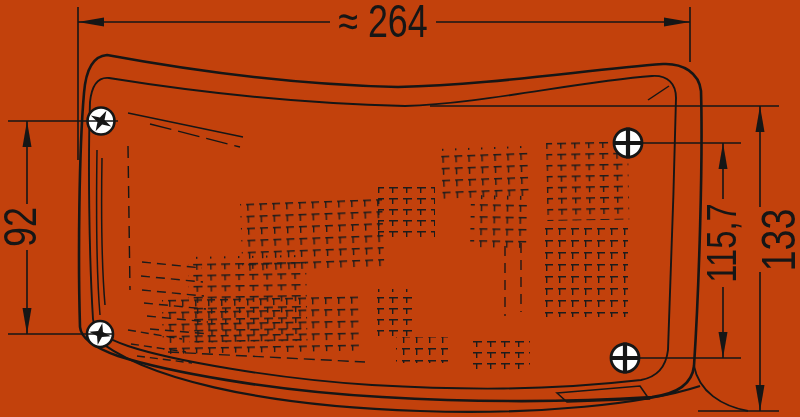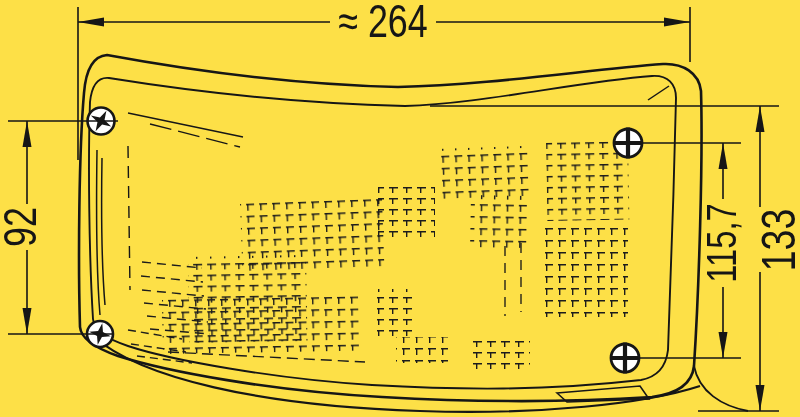--- a/index.html
+++ b/index.html
@@ -1,16 +1,16 @@
 <!DOCTYPE html>
 <html><head>
 <meta charset="utf-8">
 <style>
   html,body{margin:0;padding:0;background:#fff;}
-  .stage{position:relative;width:800px;height:417px;background:#fde047;overflow:hidden;
+  .stage{position:relative;width:800px;height:417px;background:#c2410c;overflow:hidden;
          font-family:"Liberation Sans",sans-serif;}
   svg{position:absolute;left:0;top:0;}
   text{fill:#161616;font-family:"Liberation Sans",sans-serif;}
 </style>
 </head>
 <body>
 
 <div class="stage">
 <svg width="800" height="417" viewBox="0 0 800 417">
   <defs>

